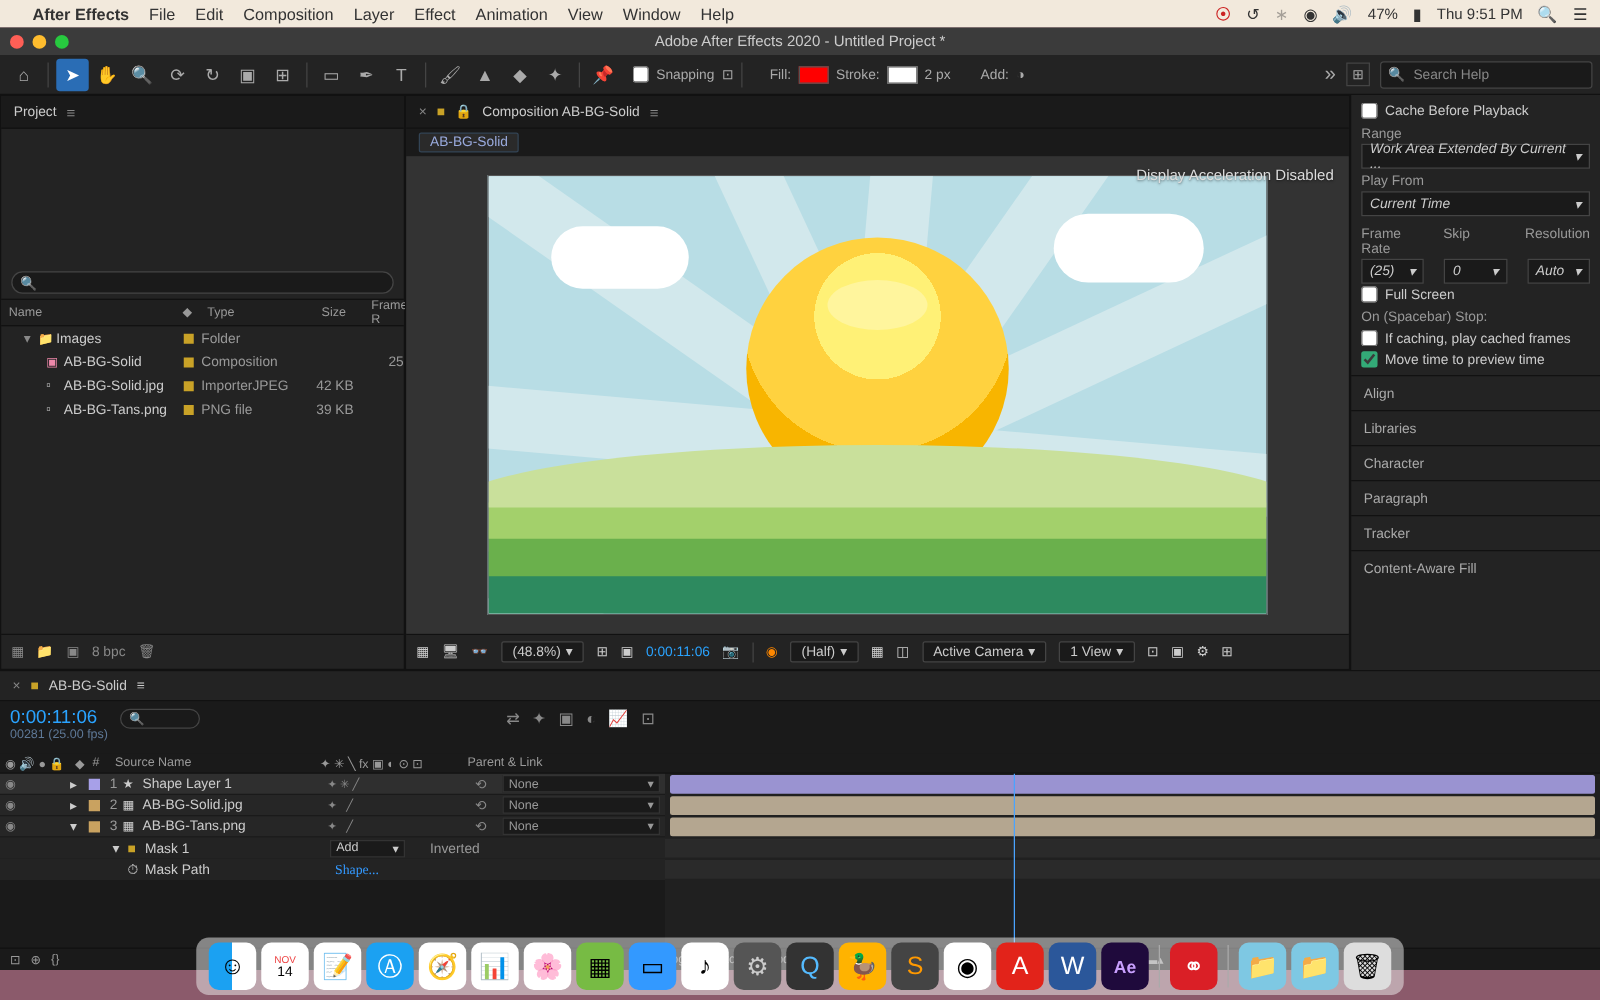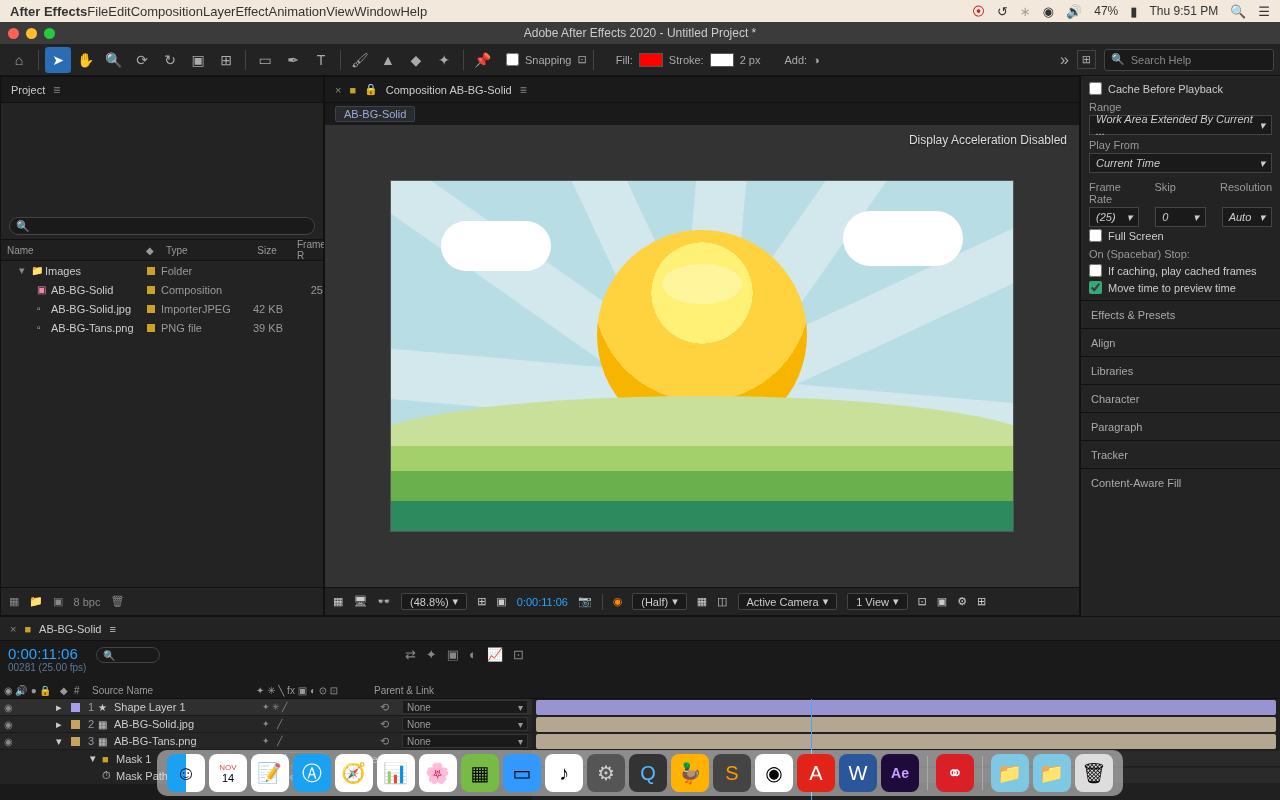--- a/index.html
+++ b/index.html
@@ -1,20 +1,20 @@
 <!DOCTYPE html>
 <html><head>
 <meta charset="utf-8">
 <style>
 * { margin: 0; padding: 0; box-sizing: border-box; font-family: -apple-system, "Helvetica Neue", Arial, sans-serif; }
 body { width: 1280px; height: 800px; background: #8b5a6b; overflow: hidden; position: relative; }
 
 
 .mac-menubar { height: 22px; background: #f2e9dc; display: flex; align-items: center; font-size: 13px; color: #333; padding: 0 10px; justify-content: space-between; }
-.mac-menubar .left, .mac-menubar .right { display: flex; align-items: center; }
+.mac-menubar .left, .mac-menubar .right { display: flex; align-items: center; gap: 16px; }
 .mac-menubar .left span:first-child { font-size: 14px; }
 .mac-menubar .appname { font-weight: bold; }
 .mac-menubar .right { gap: 12px; font-size: 12px; }
 .mac-menubar .right .icon { font-size: 13px; }
 
 
 .win-titlebar { height: 22px; background: #3b3b3b; display: flex; align-items: center; justify-content: center; color: #ccc; font-size: 12px; position: relative; }
 .win-titlebar .traffic { position: absolute; left: 8px; display: flex; gap: 7px; }
 .win-titlebar .traffic div { width: 11px; height: 11px; border-radius: 50%; }
 .tl-red { background: #ff5f56; } .tl-yel { background: #ffbd2e; } .tl-grn { background: #27c93f; }
@@ -27,21 +27,21 @@
 .ae-toolbar .snap-group { display:flex; align-items:center; gap:6px; color:#aaa; font-size:11px; margin-left: 8px; }
 .ae-toolbar .snap-group input { accent-color:#888; }
 .ae-toolbar .fill-stroke { display:flex; align-items:center; gap:6px; color:#aaa; font-size:11px; margin-left: 16px; }
 .ae-toolbar .swatch { width: 24px; height: 14px; border:1px solid #555; }
 .ae-toolbar .swatch.red { background:#ff0000; }
 .ae-toolbar .swatch.white { background:#fff; }
 .ae-toolbar .right-tools { margin-left:auto; display:flex; gap:8px; align-items:center; }
 .ae-toolbar .searchbox { background:#1a1a1a; border:1px solid #444; border-radius:3px; height:22px; width:170px; display:flex; align-items:center; padding:0 6px; color:#888; font-size:11px; gap:6px; }
 
 
-.workspace { display:flex; height: 540px; background:#f97316; }
+.workspace { display:flex; height: 460px; background:#f97316; }
 .panel { background:#232323; border:1px solid #111; display:flex; flex-direction:column; }
 .panel-tab { height:26px; display:flex; align-items:center; padding:0 10px; color:#ccc; font-size:11px; gap:8px; background:#1a1a1a; border-bottom:1px solid #111; }
 .panel-tab .hamb { color:#888; font-size:12px; }
 
 
 .proj-panel { width: 324px; }
 .proj-thumb-area { height:110px; }
 .proj-search { height:26px; padding:4px 8px; display:flex; align-items:center; }
 .proj-search .sbox { flex:1; background:#1a1a1a; border:1px solid #444; border-radius:10px; height:18px; color:#888; font-size:11px; padding:0 6px; display:flex; align-items:center; }
 .proj-header-row { height:22px; display:flex; align-items:center; font-size:10px; color:#999; border-top:1px solid #111; border-bottom:1px solid #111; background:#1f1f1f; }
@@ -420,21 +420,20 @@
       <div class="rp-label">On (Spacebar) Stop:</div>
       <div class="rp-checkrow">
           <input type="checkbox" style="">
           <span>If caching, play cached frames</span>
         </div>
       <div class="rp-checkrow">
           <input type="checkbox" checked="" style="">
           <span>Move time to preview time</span>
         </div>
     </div>
-    <div class="rp-collapsed">Effects &amp; Presets</div>
     <div class="rp-collapsed">Align</div>
     <div class="rp-collapsed">Libraries</div>
     <div class="rp-collapsed">Character</div>
     <div class="rp-collapsed">Paragraph</div>
     <div class="rp-collapsed">Tracker</div>
     <div class="rp-collapsed">Content-Aware Fill</div>
   </div>
 </div>
 
 <div class="timeline">

